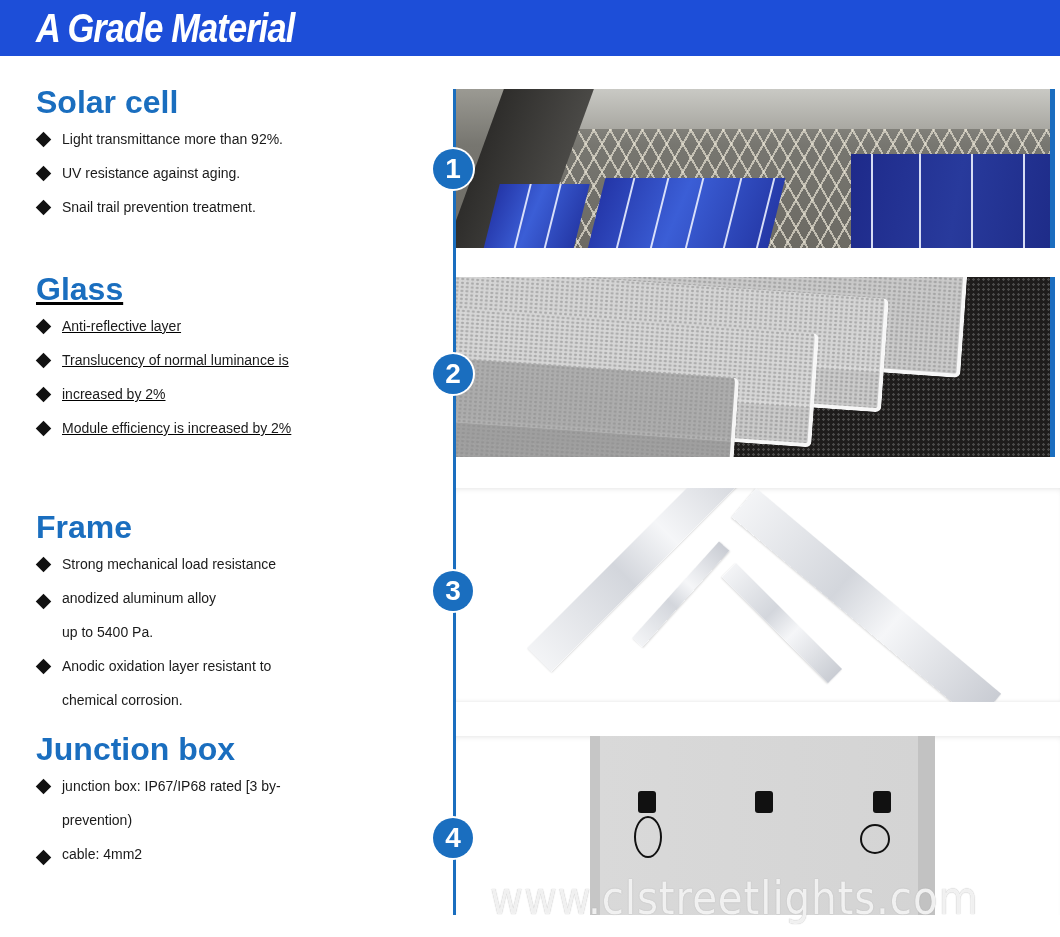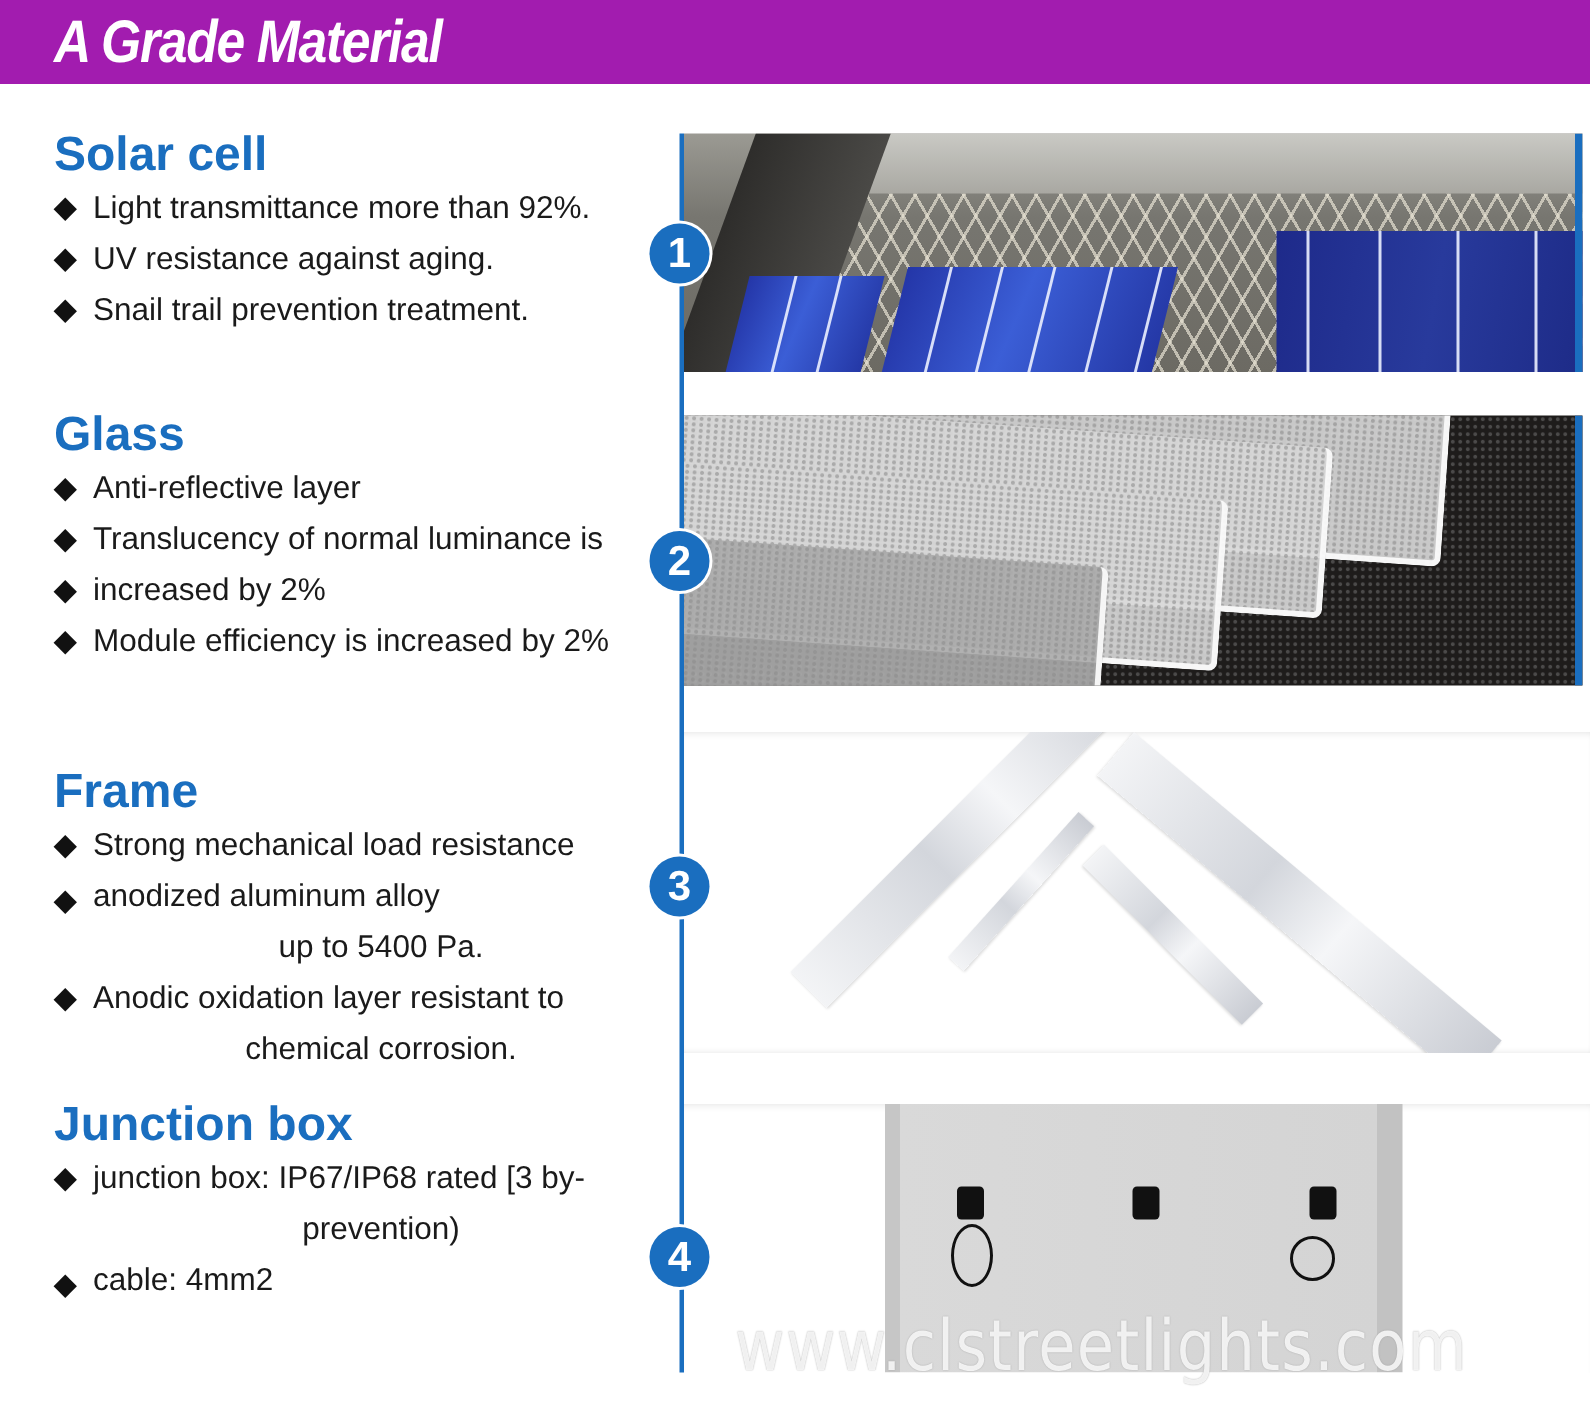--- a/index.html
+++ b/index.html
@@ -3,42 +3,42 @@
   <meta charset="utf-8">
   <style>
     html, body { margin: 0; padding: 0; }
     body {
       width: 1060px; height: 937px; overflow: hidden; position: relative;
       background: #ffffff;
       font-family: "Liberation Sans", "DejaVu Sans", sans-serif;
     }
     .header {
       position: absolute; left: 0; top: 0; width: 1060px; height: 56px;
-      background: #a21caf;
+      background: #1d4ed8;
     }
     .header-title {
       position: absolute; left: 36px; top: 4px;
       color: #ffffff; font-size: 40px; font-weight: bold; font-style: italic;
       letter-spacing: -1px; transform: scaleX(0.86); transform-origin: left center;
       line-height: 48px;
     }
     .section { position: absolute; left: 36px; width: 410px; }
     .section-title {
       color: #1a6ebf; font-weight: bold; font-size: 32px; line-height: 36px;
       margin: 0 0 2px 0;
     }
     .bullet {
-      position: relative; font-size: 21px; color: #1a1a1a; line-height: 34px;
+      position: relative; font-size: 14px; color: #1a1a1a; line-height: 34px;
       padding-left: 26px; white-space: nowrap;
     }
     .bullet .diamond {
       position: absolute; left: 2px; top: 12px; width: 11px; height: 11px;
       background: #111; transform: rotate(45deg);
     }
-    .bullet.cont { padding-left: 26px; text-align: center; }
+    .bullet.cont { padding-left: 26px; }
 
     .vline {
       position: absolute; left: 453px; top: 89px; width: 3px; height: 826px;
       background: #1a6ebf;
     }
     .marker {
       position: absolute; left: 433px; width: 40px; height: 40px; border-radius: 50%;
       background: #1a6ebf; color: #fff; font-weight: bold; font-size: 28px;
       display: flex; align-items: center; justify-content: center;
       box-shadow: 0 0 0 2px #fff;
@@ -93,21 +93,21 @@
   <div class="header-title">A Grade Material</div>
 </div>
 
 <div class="section" style="top:84px;">
   <div class="section-title">Solar cell</div>
   <div class="bullet"><span class="diamond"></span><span>Light transmittance more than 92%.</span></div>
   <div class="bullet"><span class="diamond"></span><span>UV resistance against aging.</span></div>
   <div class="bullet"><span class="diamond"></span><span>Snail trail prevention treatment.</span></div>
 </div>
 
-<div class="section" style="top:271px;">
+<div class="section" style="top:271px;text-decoration:underline;">
   <div class="section-title">Glass</div>
   <div class="bullet"><span class="diamond"></span><span>Anti-reflective layer</span></div>
   <div class="bullet"><span class="diamond"></span><span>Translucency of normal luminance is</span></div>
   <div class="bullet"><span class="diamond"></span><span>increased by 2%</span></div>
   <div class="bullet"><span class="diamond"></span><span>Module efficiency is increased by 2%</span></div>
 </div>
 
 <div class="section" style="top:481px;margin-top:28px;">
   <div class="section-title">Frame</div>
   <div class="bullet"><span class="diamond"></span><span>Strong mechanical load resistance</span></div>

